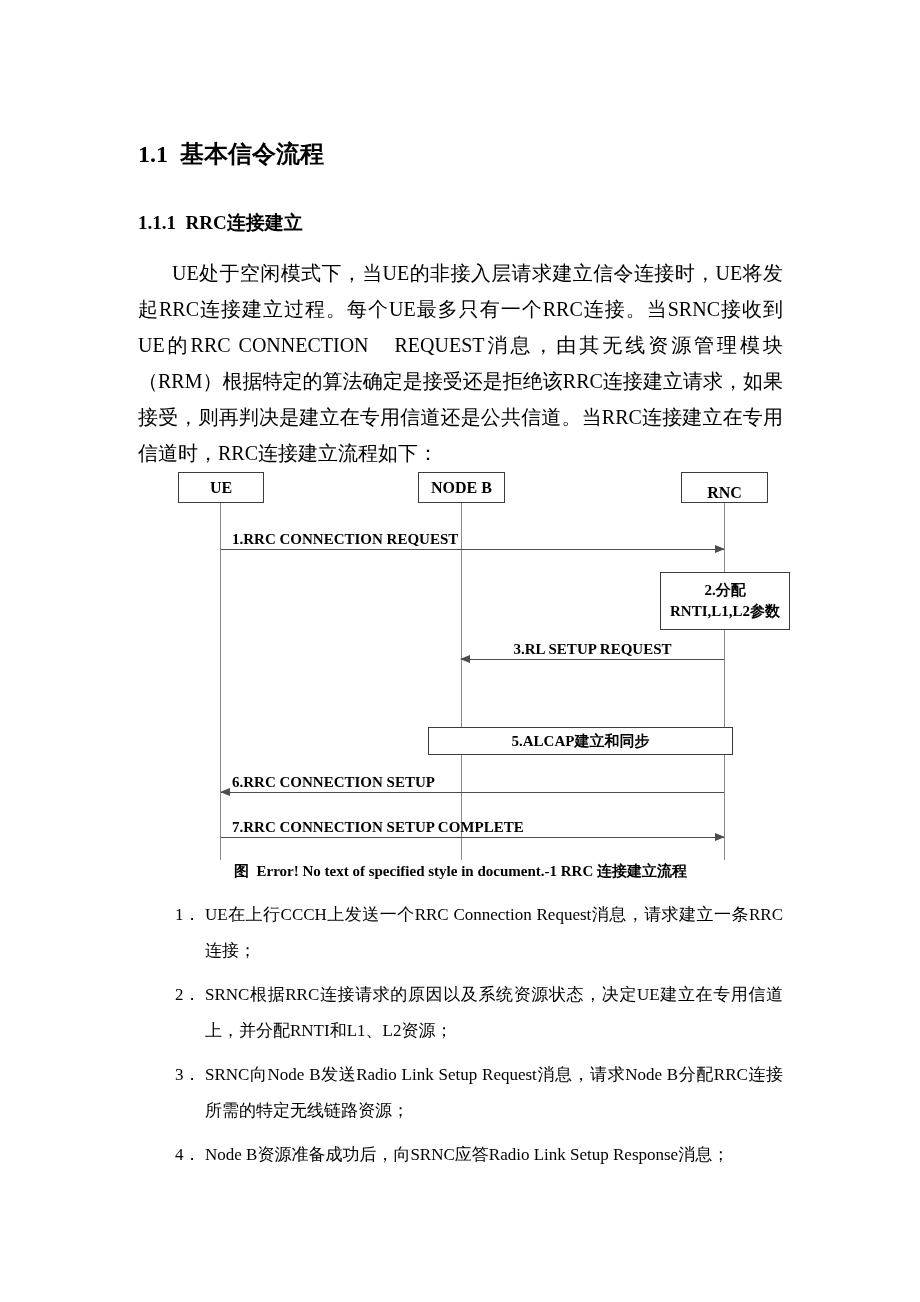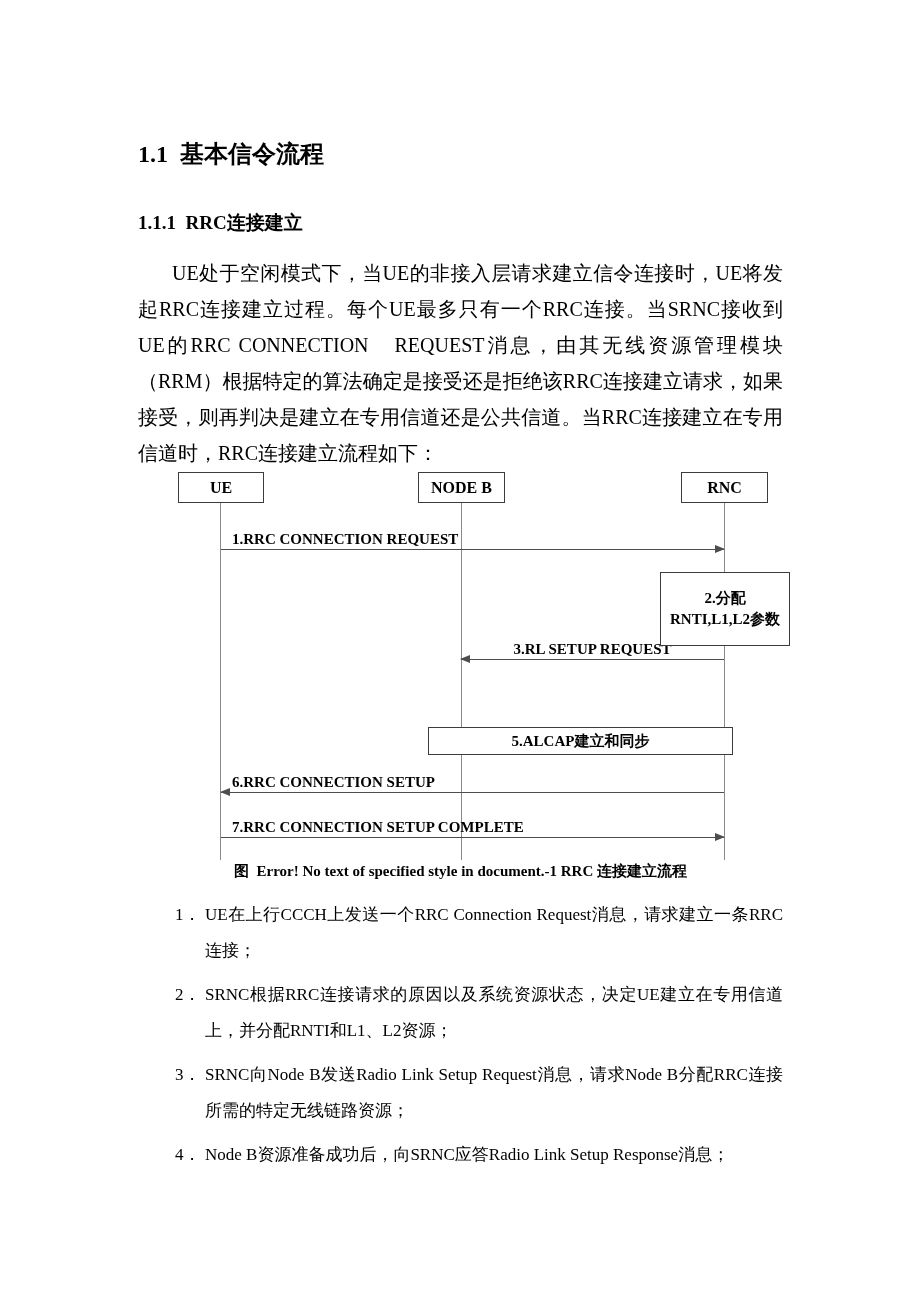--- a/index.html
+++ b/index.html
@@ -90,30 +90,30 @@
     <div class="lifeline" style="left:80px;"></div>
     <div class="lifeline" style="left:321px;"></div>
     <div class="lifeline" style="left:584px;"></div>
 
     <div class="actor" style="left:38px;  width:86px;">
       <span>UE</span>
     </div>
     <div class="actor" style="left:278px; width:87px;">
       <span>NODE B</span>
     </div>
-    <div class="actor" style="left:541px; width:87px;">
+    <div class="actor" style="left:541px; width:87px;align-items:flex-end;">
       <span>RNC</span>
     </div>
 
     <div class="msg lbl-left arrow-right" style="left:81px; top:57px; width:503px;">
       <div class="lbl">1.RRC CONNECTION REQUEST</div>
       <div class="shaft"></div>
     </div>
 
-    <div class="note" style="left:520px; top:100px; width:130px; height:74px;">
+    <div class="note" style="left:520px; top:100px; width:130px; height:58px;">
       <div>2.分配</div>
       <div>RNTI,L1,L2参数</div>
     </div>
 
     <div class="msg lbl-center arrow-left" style="left:321px; top:167px; width:263px;">
       <div class="lbl">3.RL SETUP REQUEST</div>
       <div class="shaft"></div>
     </div>
 
 

